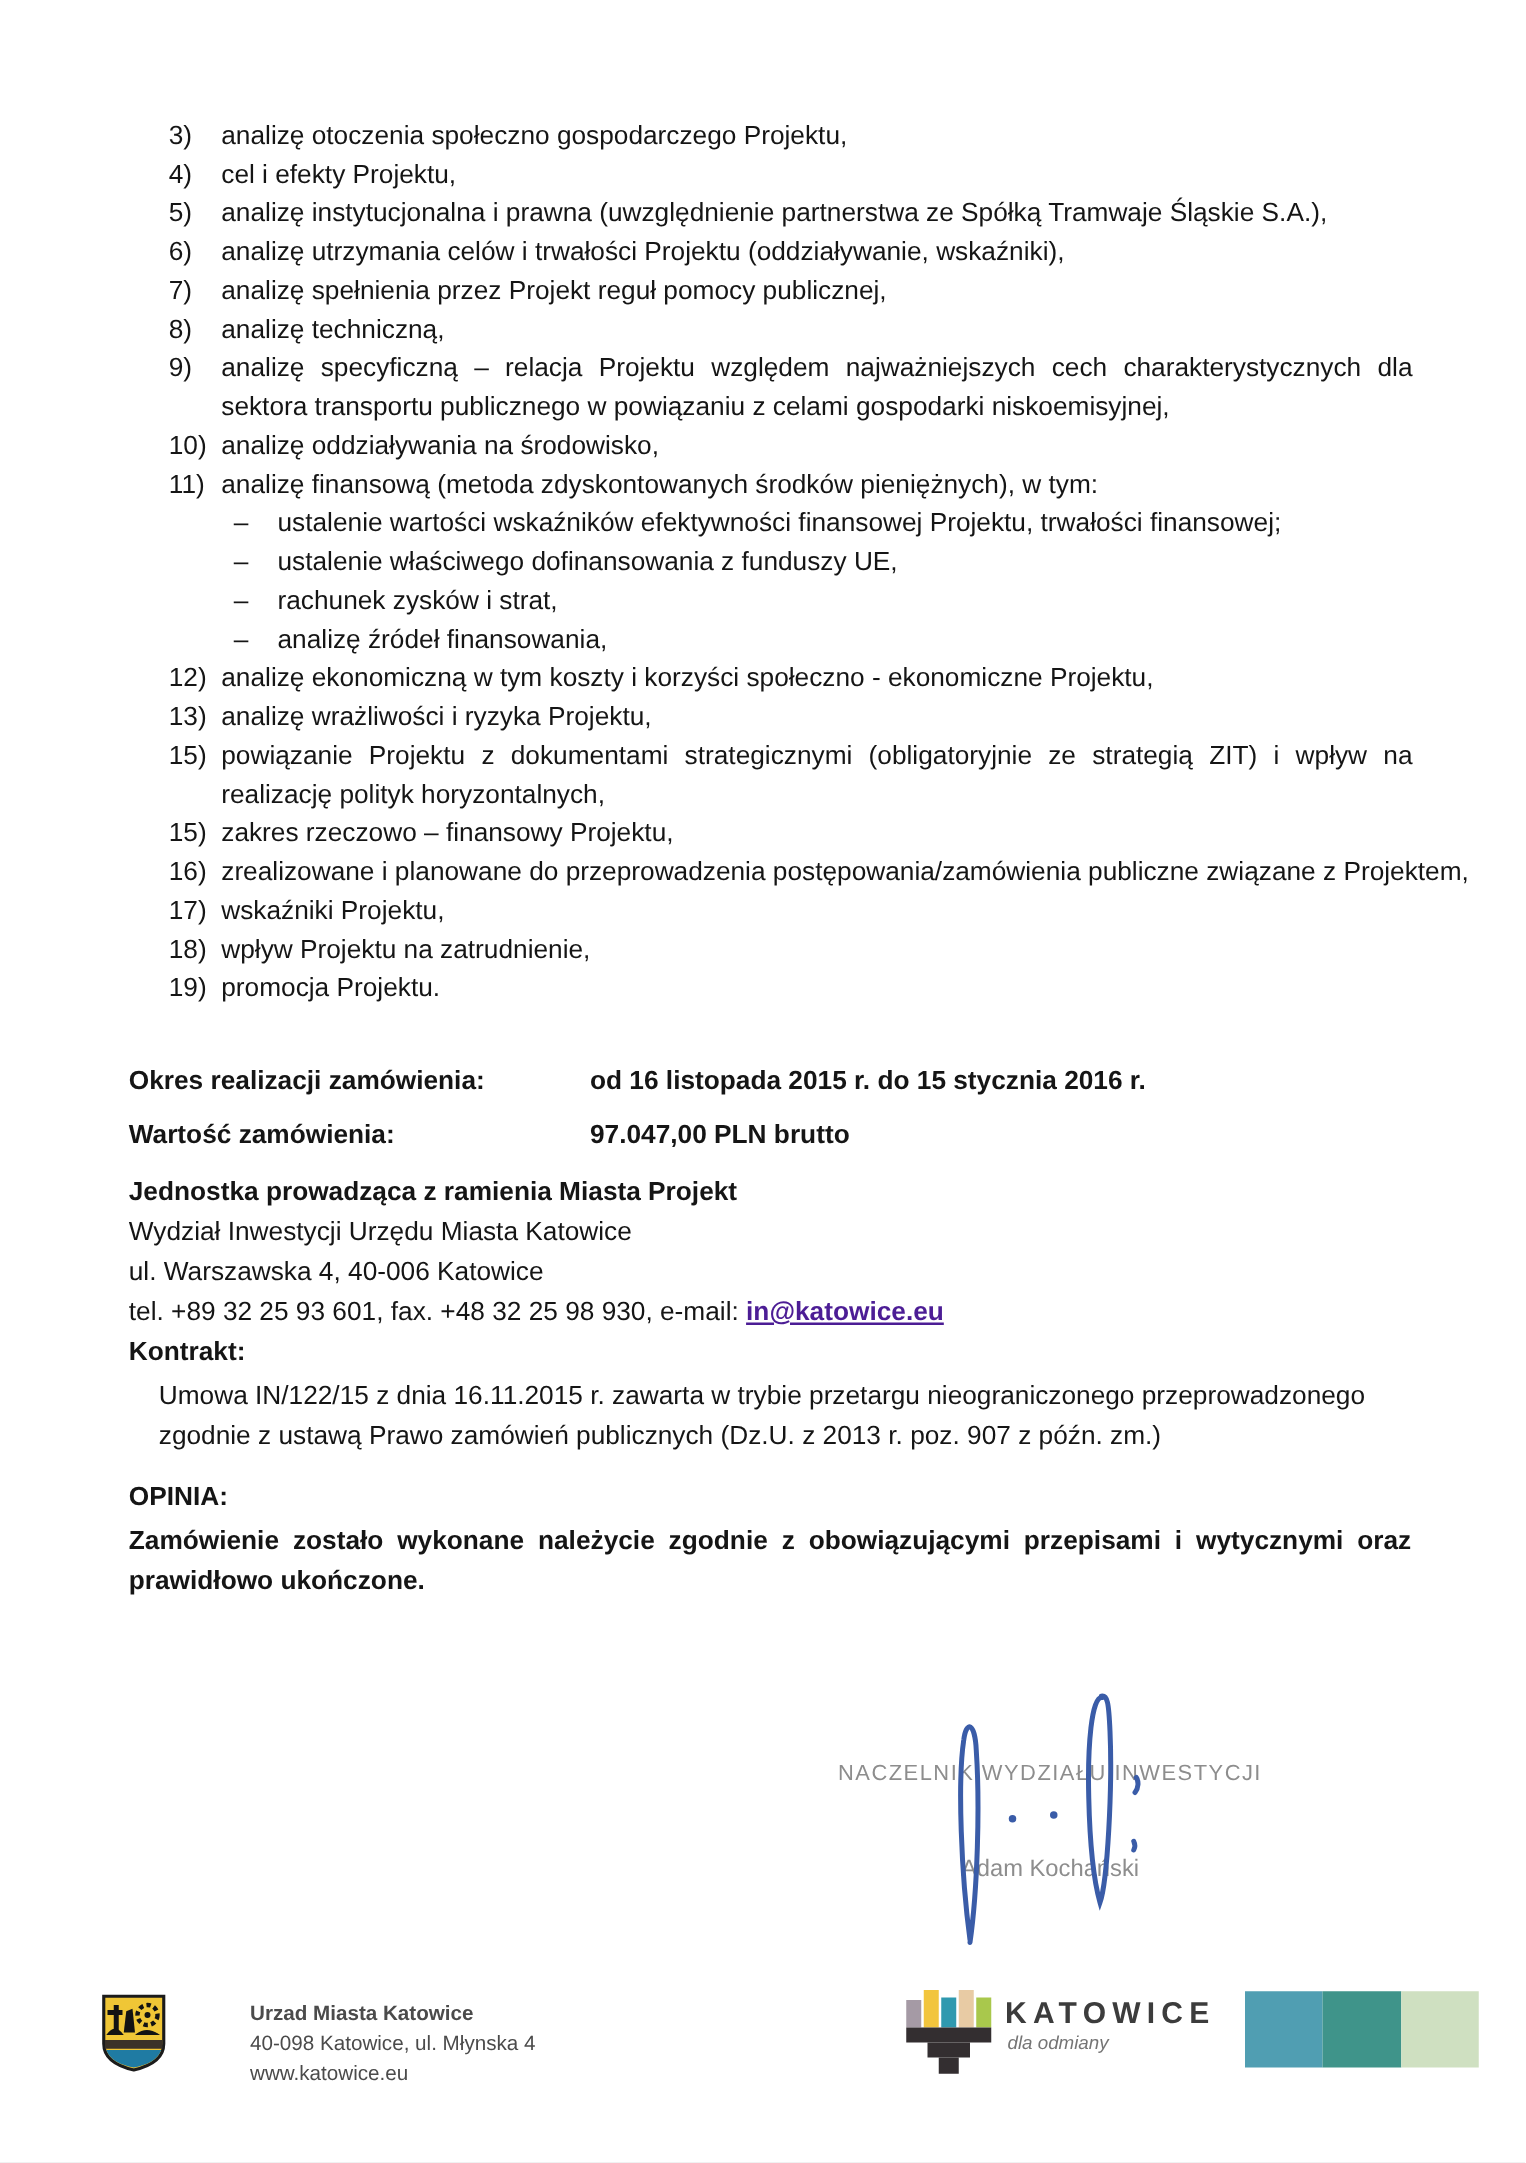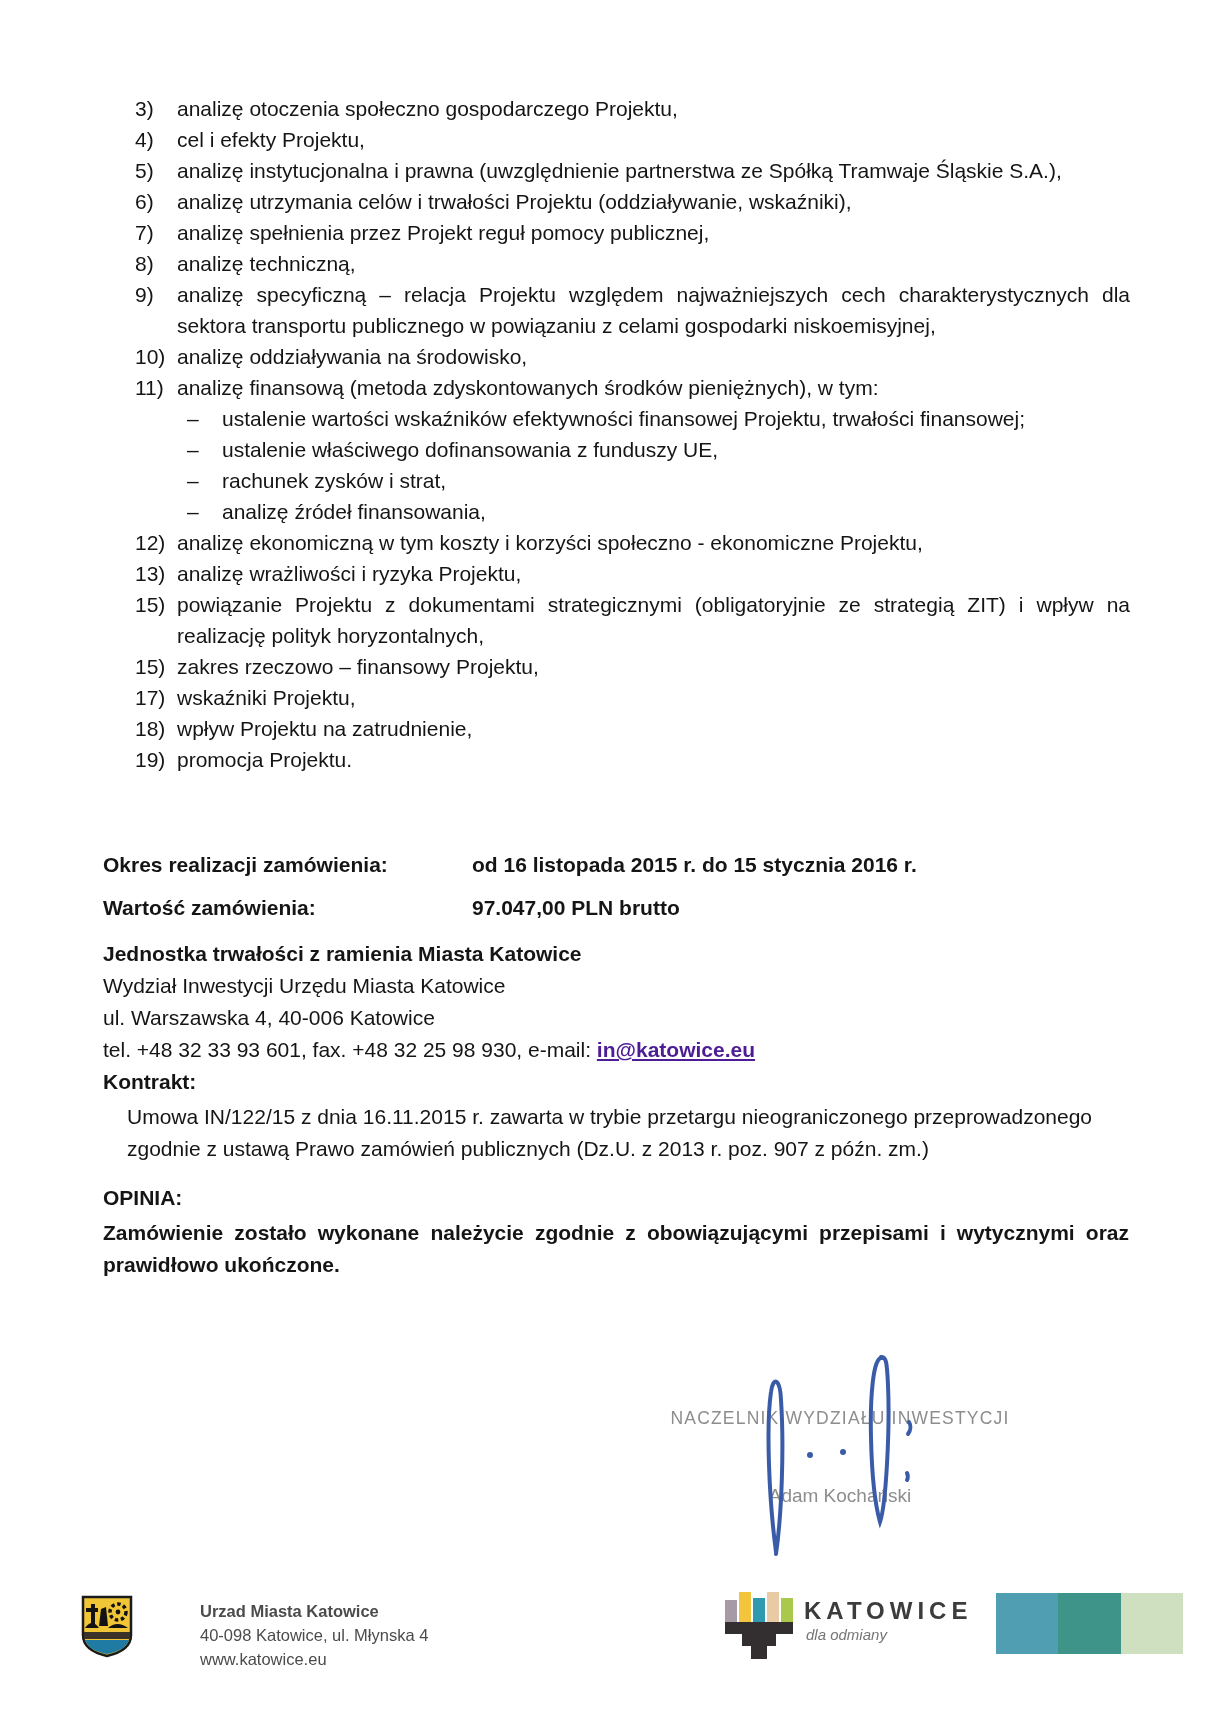--- a/index.html
+++ b/index.html
@@ -67,39 +67,40 @@
     <div class="li sub"><span class="num">–</span><span class="txt">ustalenie właściwego dofinansowania z funduszy UE,</span></div>
     <div class="li sub"><span class="num">–</span><span class="txt">rachunek zysków i strat,</span></div>
     <div class="li sub"><span class="num">–</span><span class="txt">analizę źródeł finansowania,</span></div>
     <div class="li"><span class="num">12)</span><span class="txt">analizę ekonomiczną w tym koszty i korzyści społeczno - ekonomiczne Projektu,</span></div>
     <div class="li"><span class="num">13)</span><span class="txt">analizę wrażliwości i ryzyka Projektu,</span></div>
     <div class="li justify">
         <span class="num">15)</span>
         <span class="txt">powiązanie Projektu z dokumentami strategicznymi (obligatoryjnie ze strategią ZIT) i wpływ na realizację polityk horyzontalnych,</span>
       </div>
     <div class="li"><span class="num">15)</span><span class="txt">zakres rzeczowo – finansowy Projektu,</span></div>
+    <div class="li nowrap"><span class="num">16)</span><span class="txt">zrealizowane i planowane do przeprowadzenia postępowania/zamówienia publiczne związane z Projektem,</span></div>
     <div class="li"><span class="num">17)</span><span class="txt">wskaźniki Projektu,</span></div>
     <div class="li"><span class="num">18)</span><span class="txt">wpływ Projektu na zatrudnienie,</span></div>
     <div class="li"><span class="num">19)</span><span class="txt">promocja Projektu.</span></div>
   </div>
 
   <div class="abs row" style="top:849px;">
     <span class="b">Okres realizacji zamówienia:</span>
     <span class="val b">od 16 listopada 2015 r. do 15 stycznia 2016 r.</span>
   </div>
   <div class="abs row" style="top:892px;">
     <span class="b">Wartość zamówienia:</span>
     <span class="val b">97.047,00 PLN brutto</span>
   </div>
 
-  <div class="abs b" style="top:938px;">Jednostka trwałości z ramienia Miasta Katowice</div>
+  <div class="abs b" style="top:938px;">Jednostka prowadząca z ramienia Miasta Projekt</div>
   <div class="abs" style="top:970px;">Wydział Inwestycji Urzędu Miasta Katowice</div>
   <div class="abs" style="top:1002px;">ul. Warszawska 4, 40-006 Katowice</div>
   <div class="abs" style="top:1034px;">
-    <span>tel. +48 32 33 93 601,  fax. +48 32 25 98 930, e-mail: </span><span class="email" style="color: #4c1d95; font-weight: bold;">in@katowice.eu</span>
+    <span>tel. +89 32 25 93 601,  fax. +48 32 25 98 930, e-mail: </span><span class="email" style="color: #4c1d95; font-weight: bold;">in@katowice.eu</span>
   </div>
 
   <div class="abs b" style="top:1066px;">Kontrakt:</div>
   <div class="abs wrapblock" style="top:1101px;">Umowa IN/122/15 z dnia 16.11.2015 r. zawarta w trybie  przetargu nieograniczonego przeprowadzonego zgodnie z ustawą  Prawo zamówień publicznych (Dz.U. z 2013 r. poz. 907 z późn. zm.)</div>
 
   <div class="abs b" style="top:1182px;">OPINIA:</div>
   <div class="abs opinion" style="top:1217px;">Zamówienie zostało wykonane należycie zgodnie z obowiązującymi przepisami i wytycznymi oraz prawidłowo ukończone.</div>
 
   <div class="sig">
     <div class="stamp-title" style="color: rgb(141, 141, 141);">NACZELNIK WYDZIAŁU INWESTYCJI</div>

